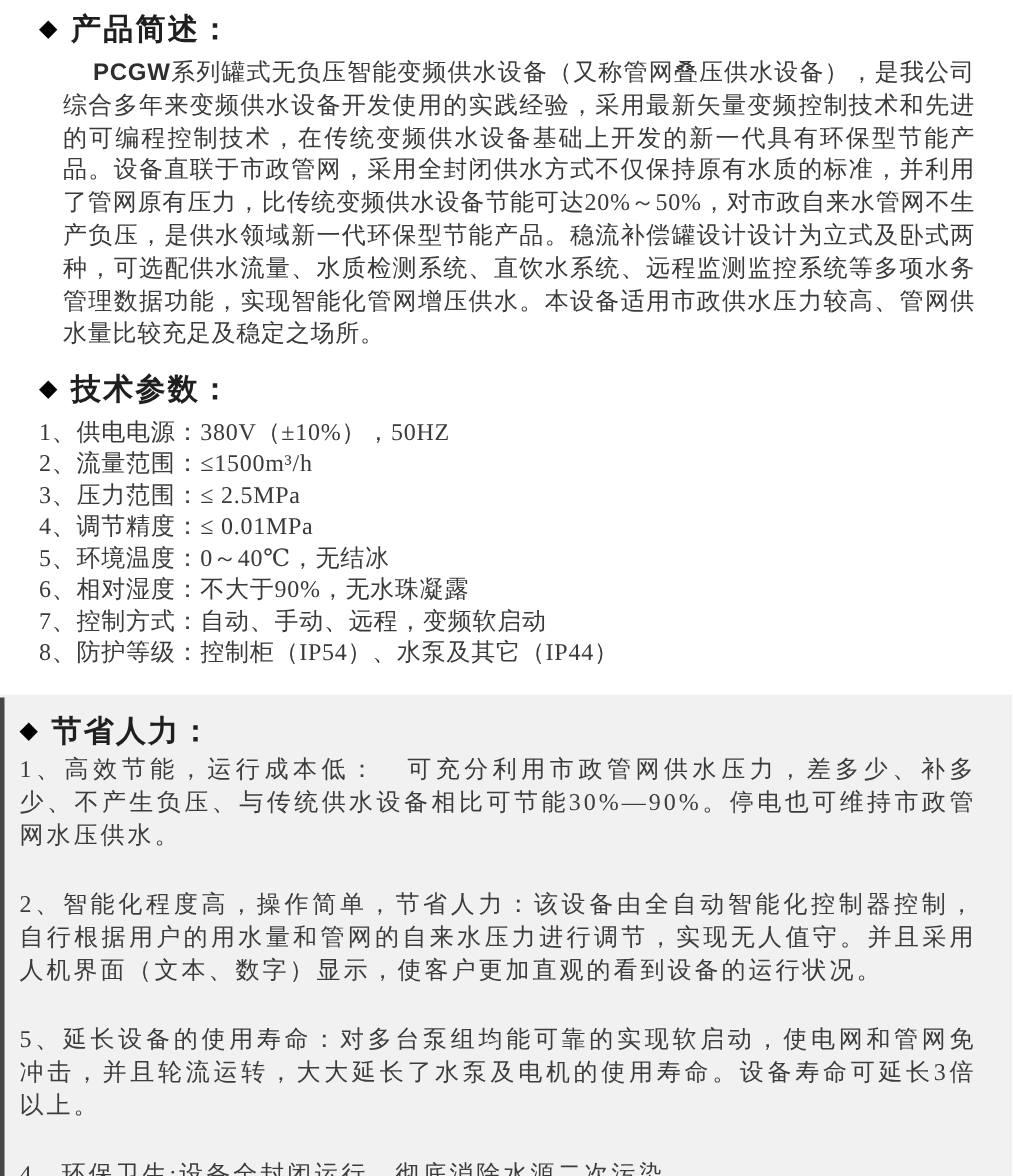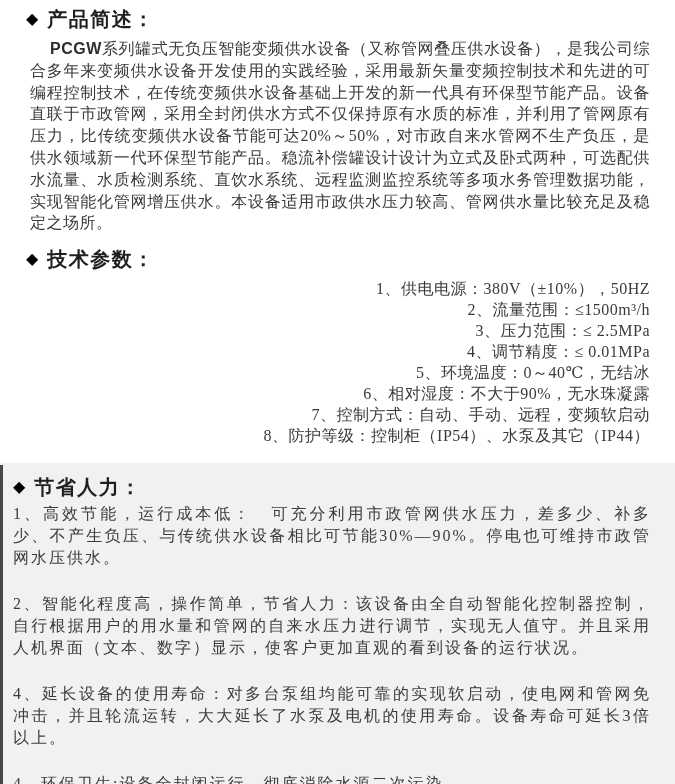--- a/index.html
+++ b/index.html
@@ -28,37 +28,36 @@
     color: #000000;
     font-family: "DejaVu Sans", sans-serif;
   }
   .heading-text {
     font-size: 20px;
     letter-spacing: 1.5px;
     white-space: nowrap;
     font-weight: bold;
   }
   .brief-para {
-    margin: 7px 0 0 4px;
+    margin: 7px 0 0 16px;
     font-size: 16px;
     line-height: 21.8px;
     letter-spacing: 0.5px;
     text-align: justify;
     text-indent: 20px;
     color: #3a3a3a;
   }
   .brand {
     font-family: "Liberation Sans", "DejaVu Sans", sans-serif;
     font-weight: bold;
     color: #2e2e2e;
   }
   .h2-row { margin-top: 13px; }
   .tech-list {
     margin-top: 7px;
-    text-align: right;
   }
   .tech-item {
     font-size: 16px;
     line-height: 21px;
     letter-spacing: 0.5px;
     color: #3a3a3a;
     white-space: nowrap;
   }
   .advantages {
     position: relative;
@@ -121,17 +120,17 @@
   <div class="advantages">
     <div class="accent-bar"></div>
 
     <div class="heading-row">
       <span class="diamond">◆</span>
       <span class="heading-text">节省人力：</span>
     </div>
 
     <p class="adv-para first">1、高效节能，运行成本低：　可充分利用市政管网供水压力，差多少、补多少、不产生负压、与传统供水设备相比可节能30%—90%。停电也可维持市政管网水压供水。</p>
     <p class="adv-para">2、智能化程度高，操作简单，节省人力：该设备由全自动智能化控制器控制，自行根据用户的用水量和管网的自来水压力进行调节，实现无人值守。并且采用人机界面（文本、数字）显示，使客户更加直观的看到设备的运行状况。</p>
-    <p class="adv-para">4、延长设备的使用寿命：对多台泵组均能可靠的实现软启动，使电网和管网免冲击，并且轮流运转，大大延长了水泵及电机的使用寿命。设备寿命可延长3倍以上。</p>
+    <p class="adv-para">5、延长设备的使用寿命：对多台泵组均能可靠的实现软启动，使电网和管网免冲击，并且轮流运转，大大延长了水泵及电机的使用寿命。设备寿命可延长3倍以上。</p>
     <p class="adv-para">4、环保卫生:设备全封闭运行，彻底消除水源二次污染。</p>
   </div>
 
 </div>
 
 </body></html>

